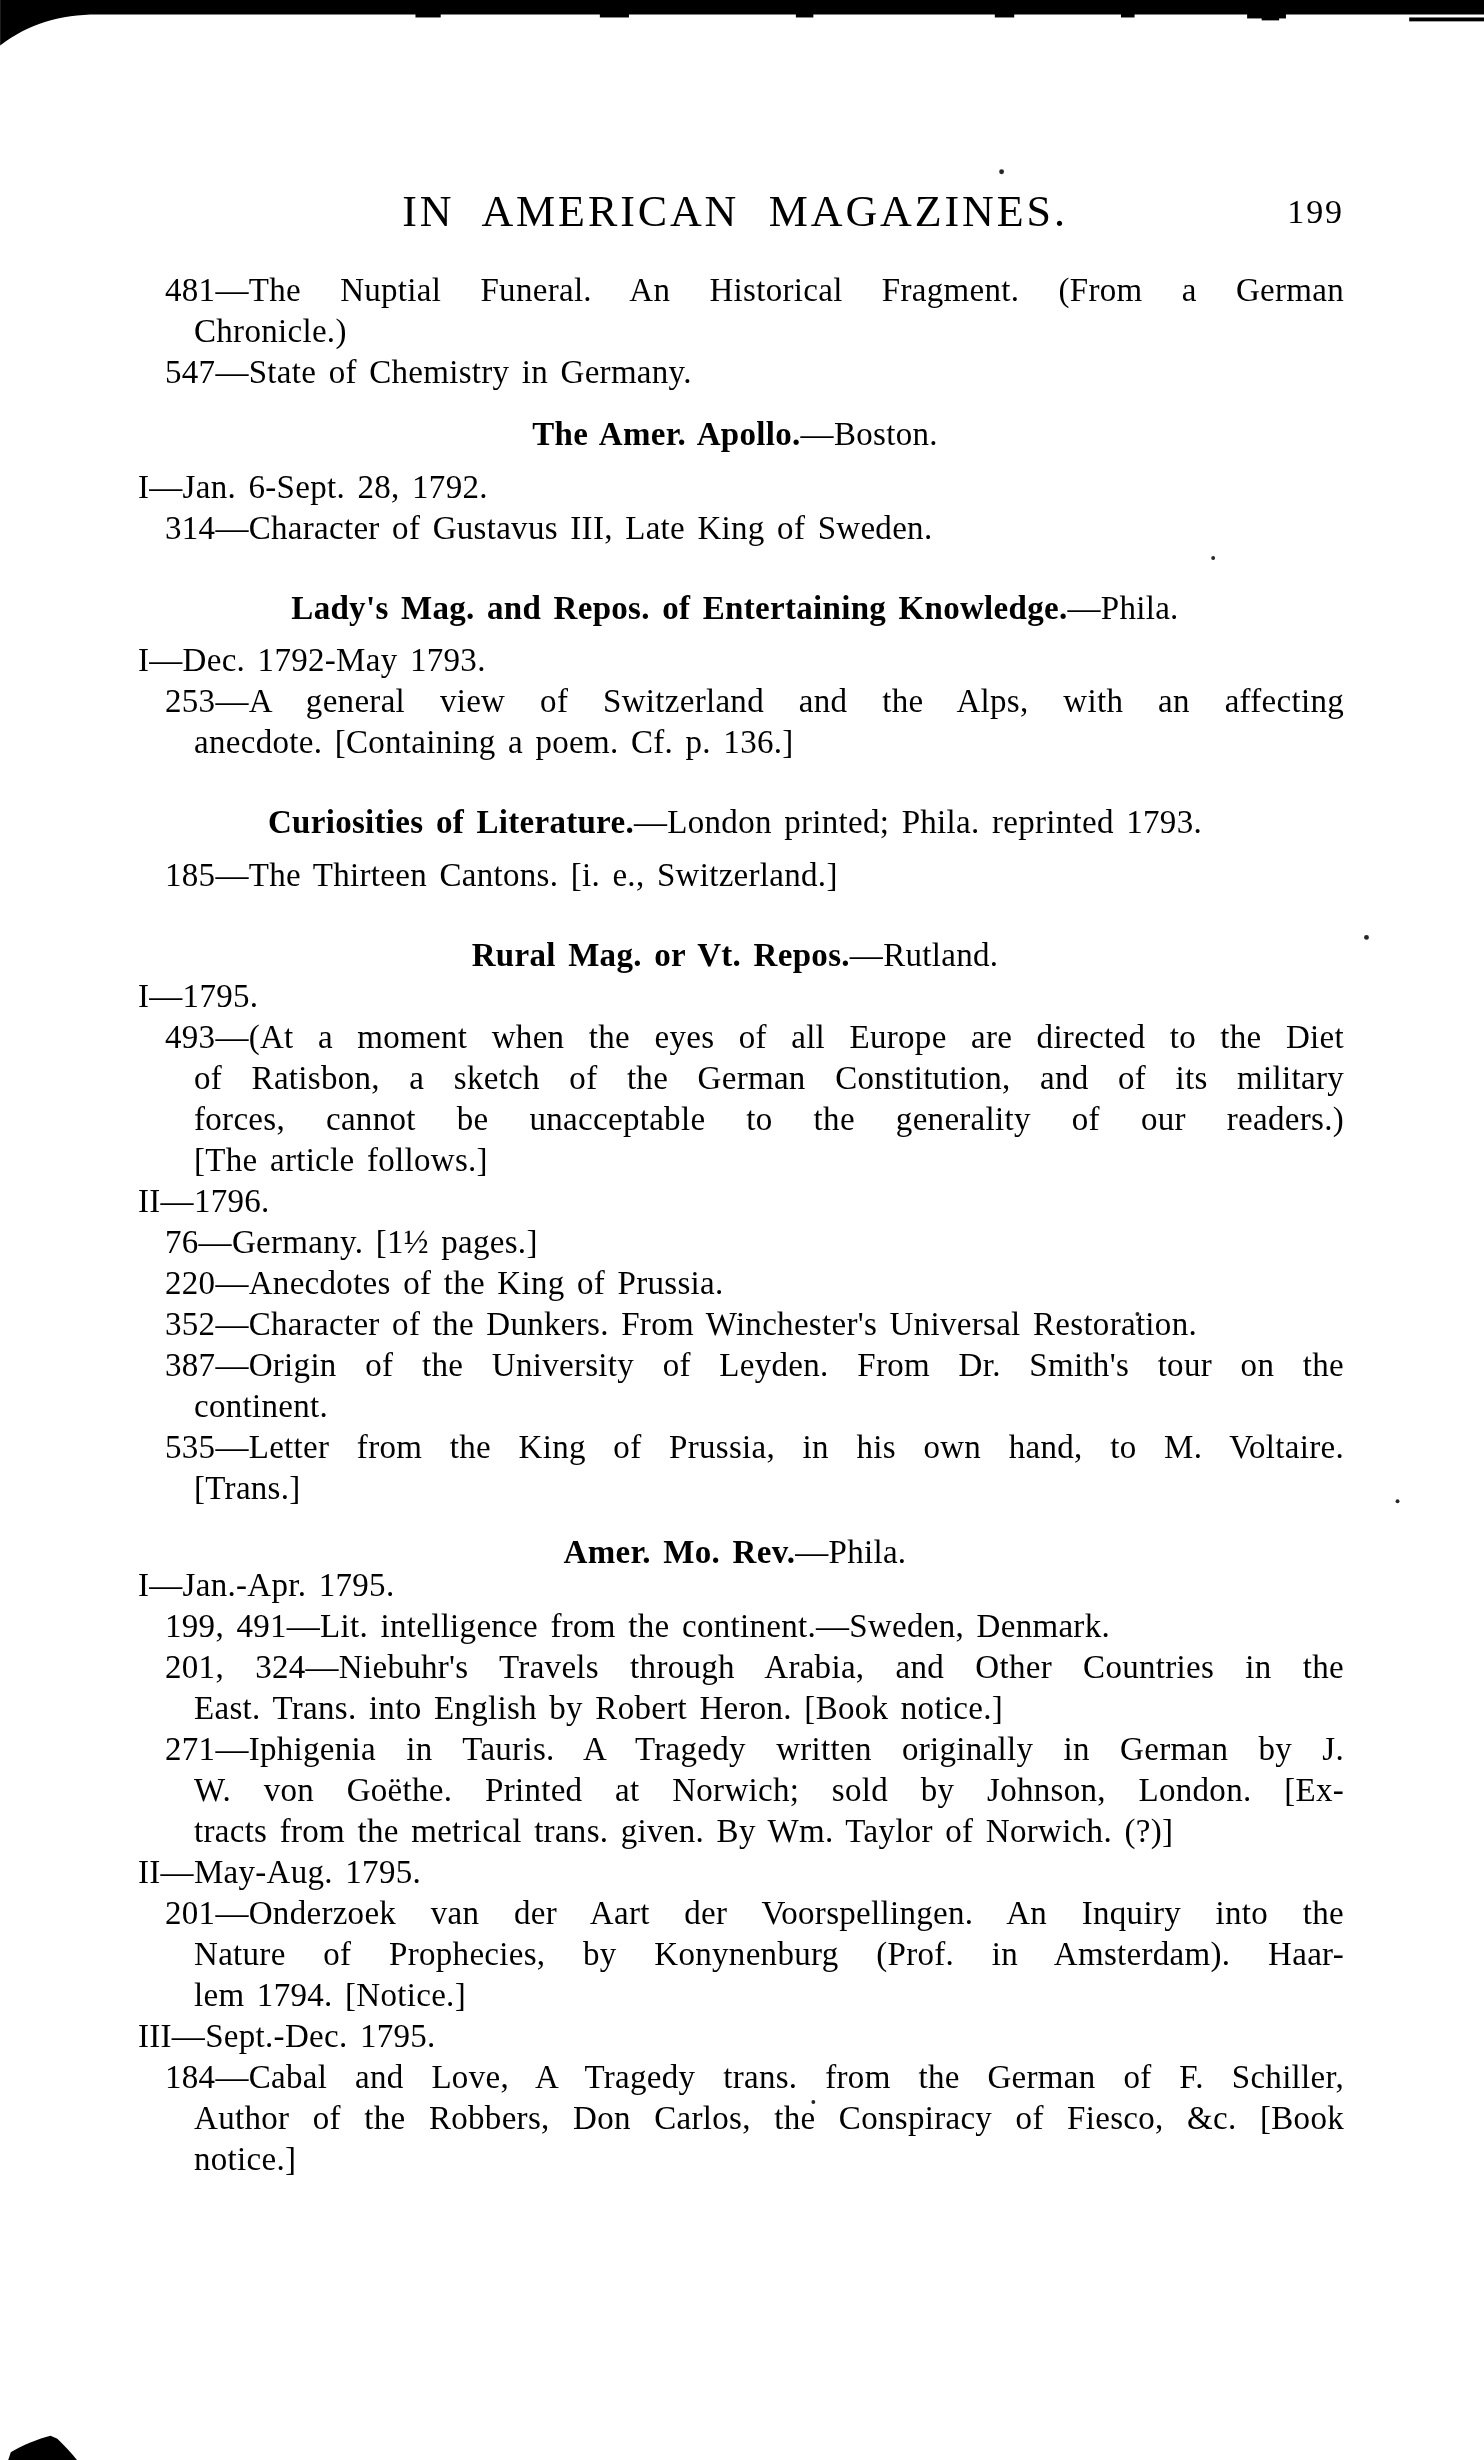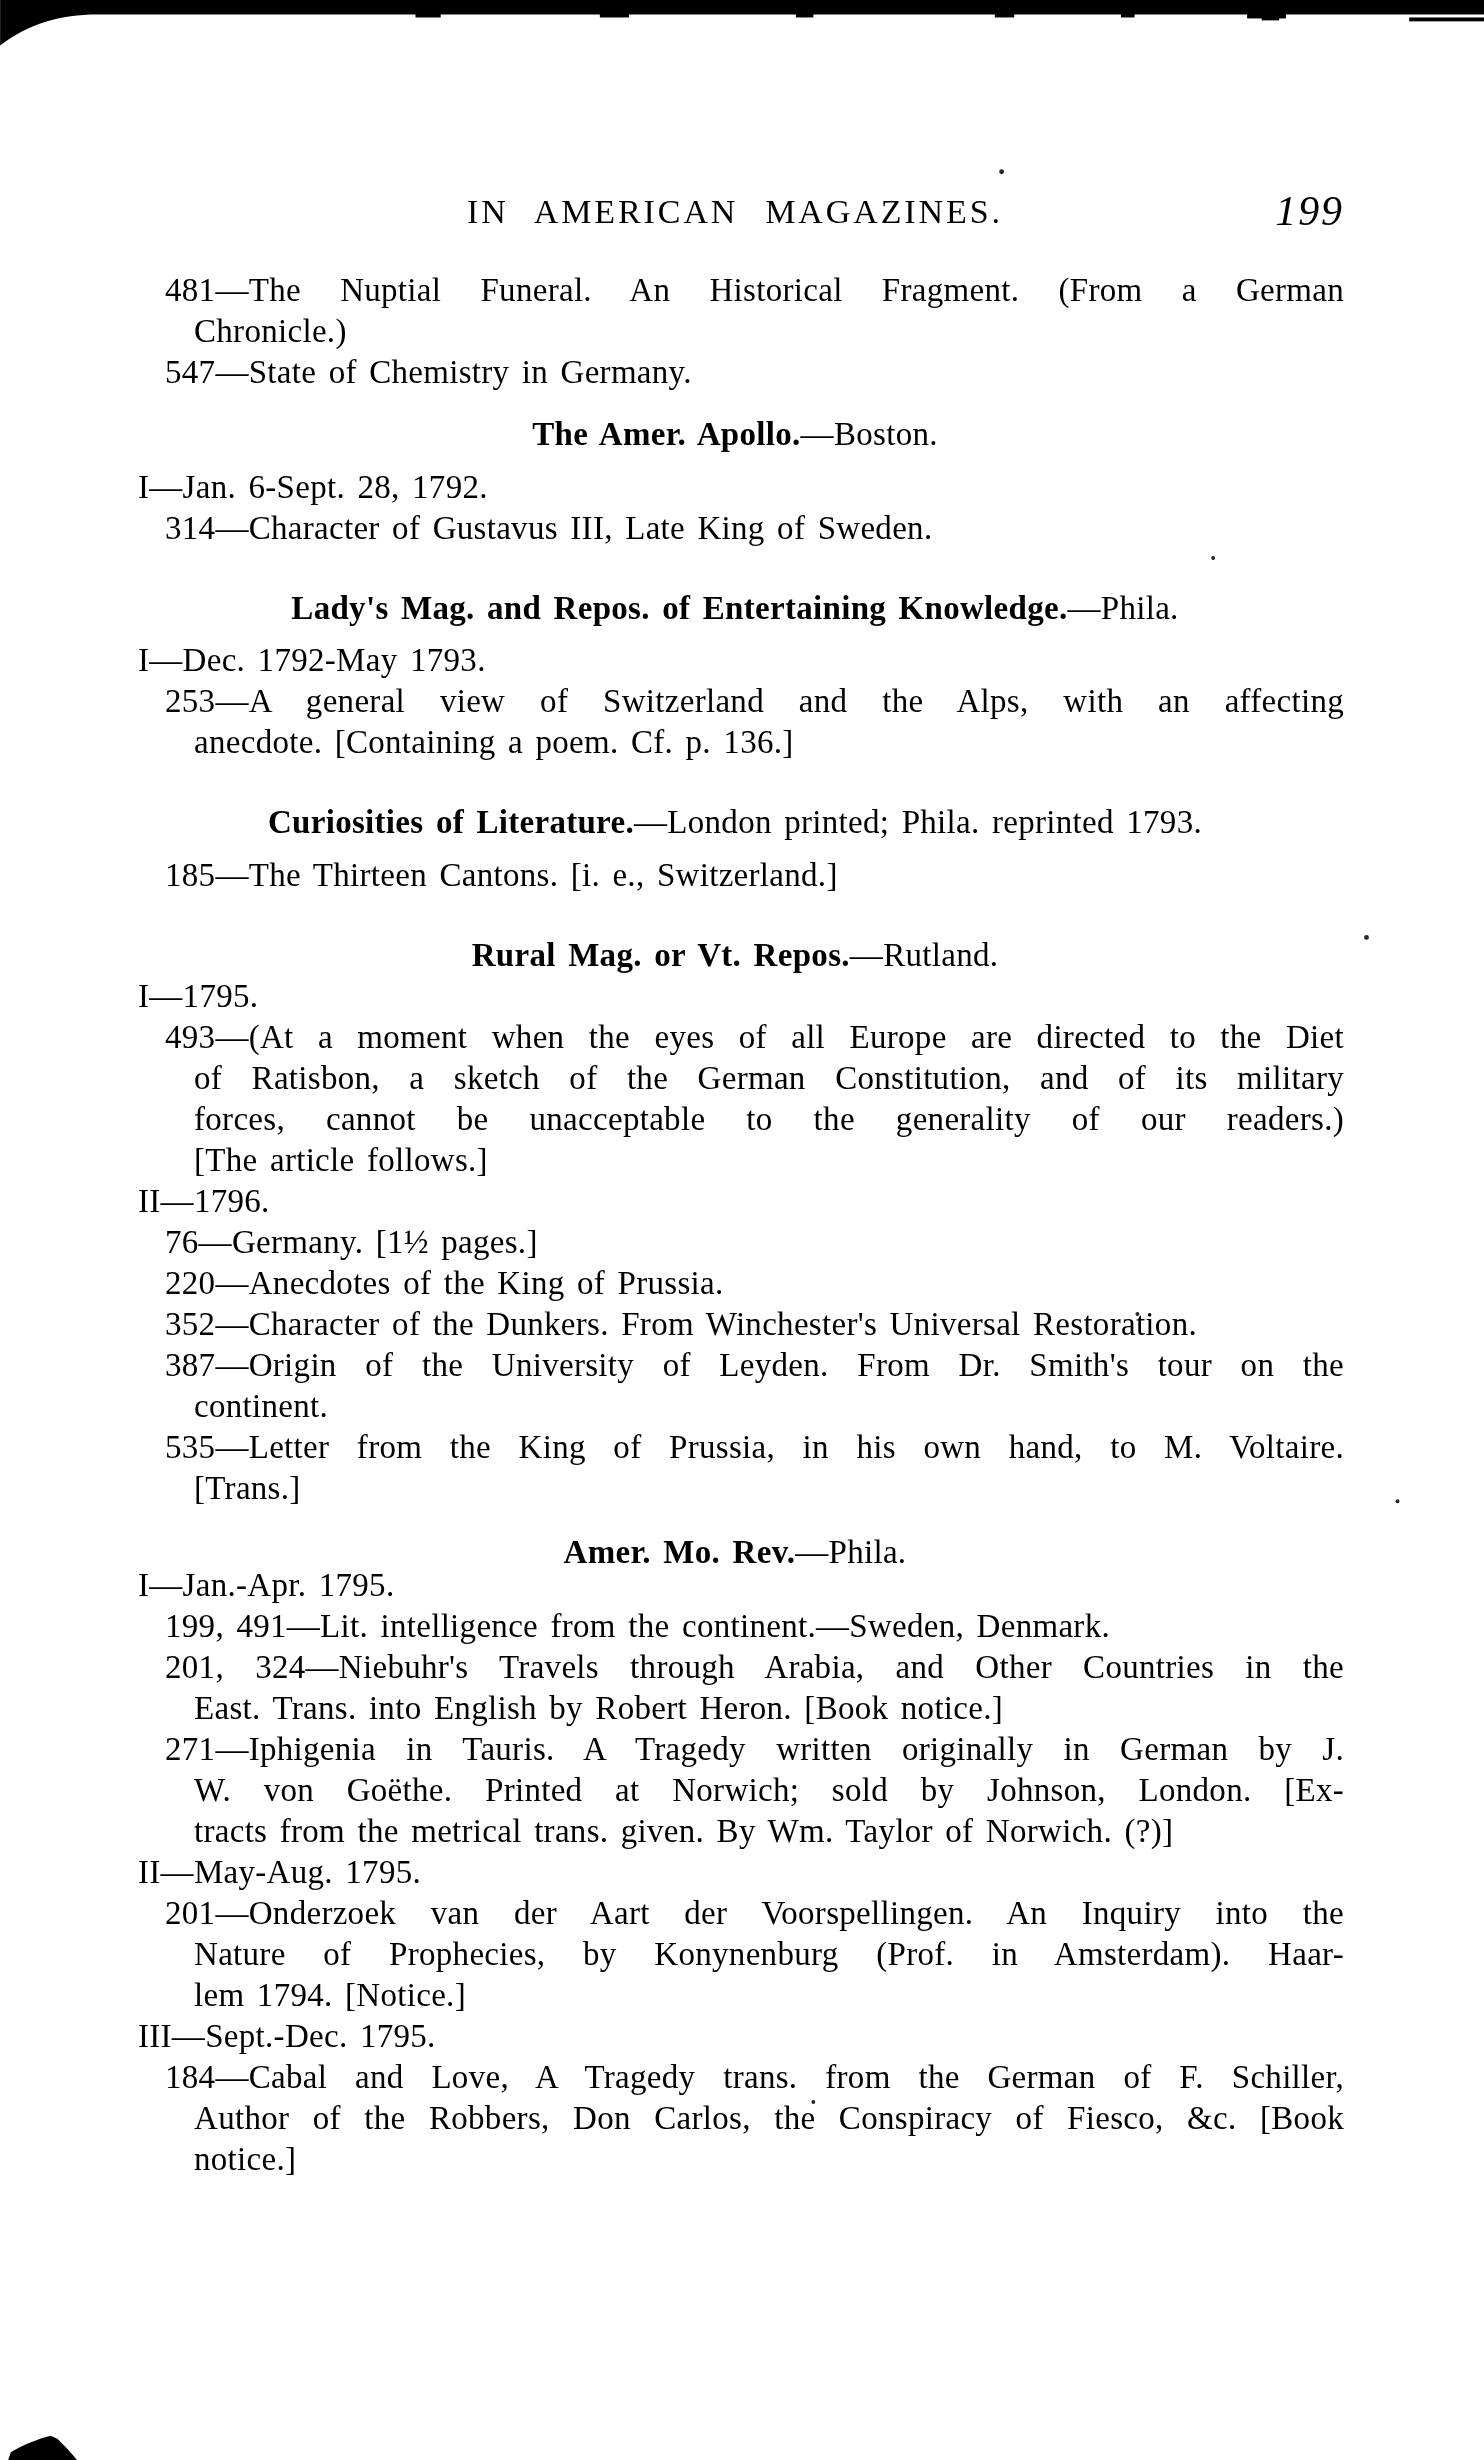--- a/index.html
+++ b/index.html
@@ -7,25 +7,25 @@
     width:1485px;height:2461px;overflow:hidden;position:relative;
     background:#ffffff;color:#000000;
     font-family:"Liberation Serif", serif;
   }
   .content{
     position:absolute;left:0;top:0;width:1485px;box-sizing:border-box;
     padding:190px 141px 0 126px;
   }
   .pagehead{position:relative;height:43px;}
   .pagehead .title{
-    text-align:center;font-size:34px;line-height:43px;
+    text-align:center;font-size:44px;line-height:43px;
     letter-spacing:2.9px;word-spacing:15.5px;
   }
   .pagehead .pageno{
-    position:absolute;right:0;top:0;font-size:42px;line-height:43px;letter-spacing:1.9px;font-style:italic;
+    position:absolute;right:0;top:0;font-size:34px;line-height:43px;letter-spacing:1.9px;
   }
   .textblock{
     margin-top:37px;font-size:33px;line-height:41px;
     letter-spacing:0.3px;word-spacing:3.9px;
   }
   p{margin:0;}
   .entry{padding-left:68px;}
   .ln{display:block;text-align:justify;text-align-last:left;}
   .entry .ln:first-child{margin-left:-29px;}
   .entry .ln:not(:last-child){text-align-last:justify;}

